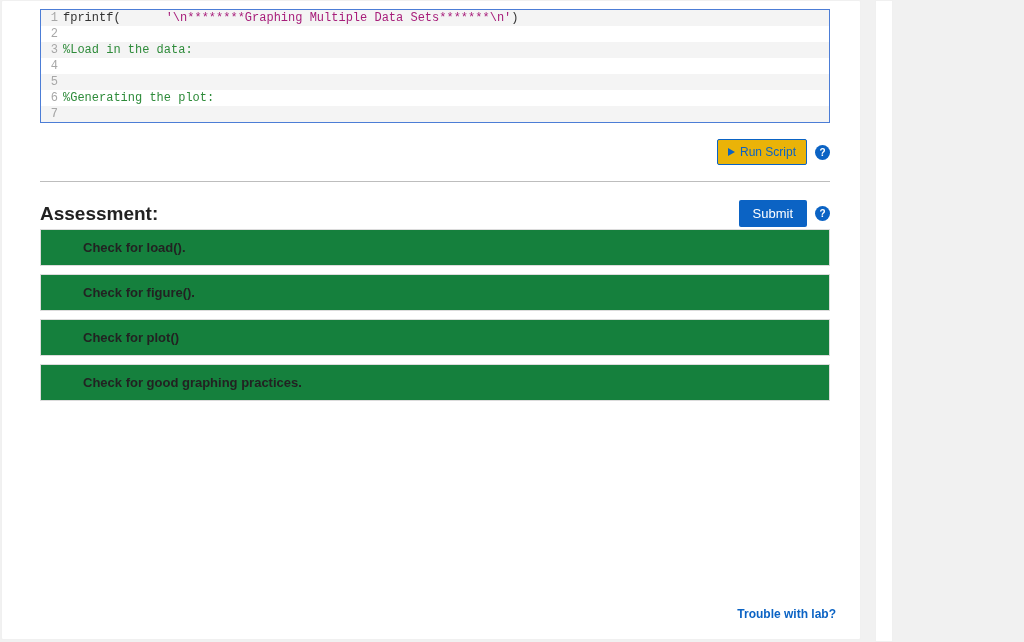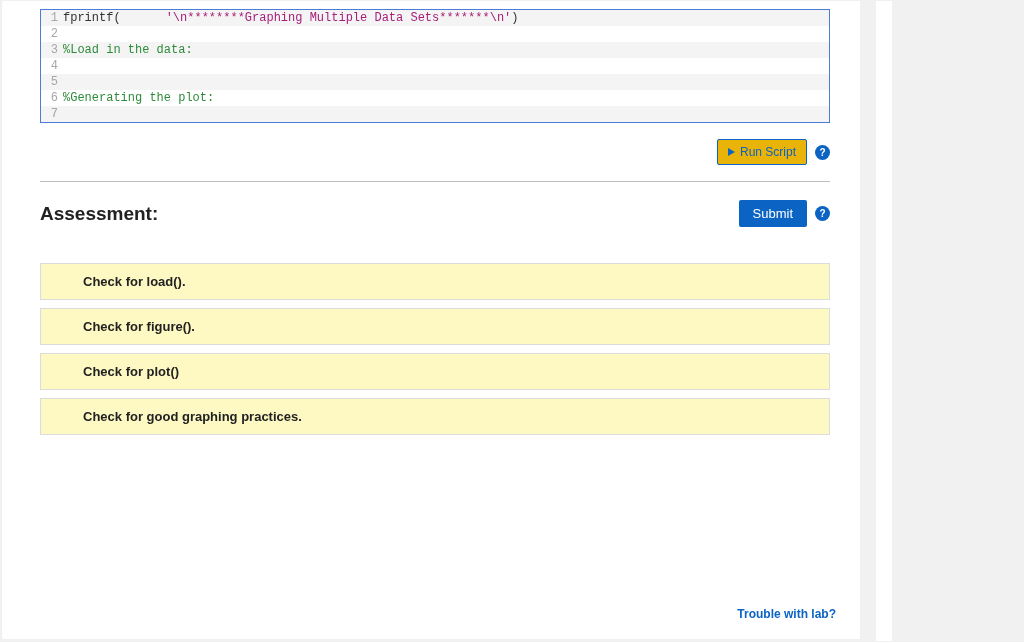--- a/index.html
+++ b/index.html
@@ -79,21 +79,21 @@
   }
   hr.sep {
     border: none;
     border-top: 1px solid #bdbdbd;
     margin: 16px 0 18px 0;
   }
   .assessment-header {
     display: flex;
     justify-content: space-between;
     align-items: center;
-    margin-bottom: 36px;
+    margin-bottom: 2px;
   }
   .assessment-title {
     font-size: 19px;
     font-weight: bold;
     color: #222;
   }
   .submit-area { display: flex; align-items: center; gap: 8px; }
   .submit-btn {
     background: #0b63c4;
     color: #fff;
@@ -103,21 +103,21 @@
     border-radius: 2px;
     cursor: pointer;
   }
   .check-item {
     border: 1px solid #dcdcdc;
     padding: 10px 12px 10px 42px;
     font-size: 13px;
     font-weight: bold;
     color: #222;
     margin-bottom: 8px;
-    background: #fef9c3;
+    background: #15803d;
   }
   .lab-link {
     position: absolute;
     right: 24px;
     bottom: 18px;
     color: #0b63c4;
     font-size: 12px;
     font-weight: bold;
     text-decoration: none;
     cursor: pointer;

